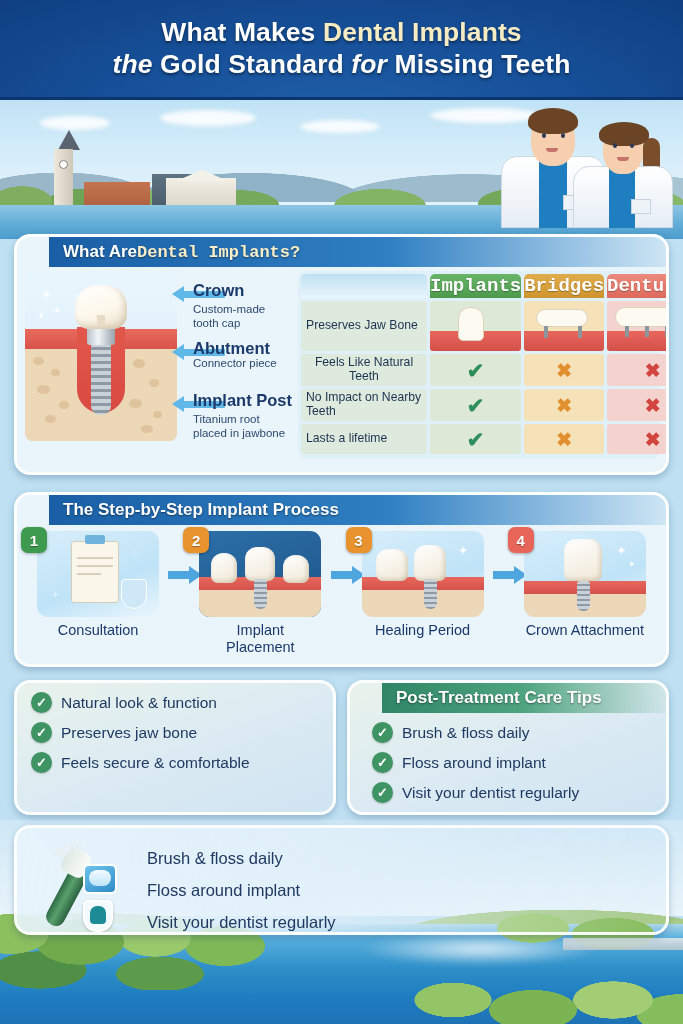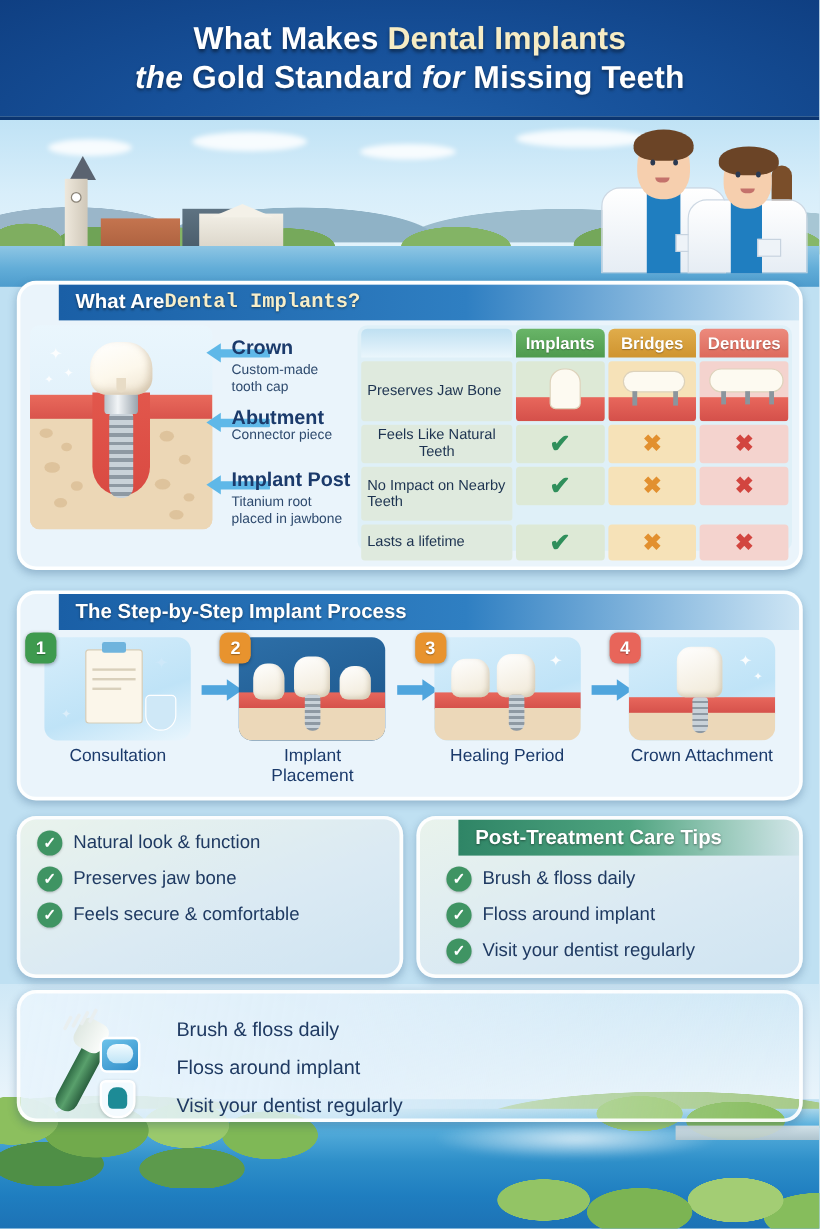--- a/index.html
+++ b/index.html
@@ -175,22 +175,22 @@
   .lbl-big { position:absolute; font-size:16.5px; font-weight:bold; color:#1b3a6b; }
   .lbl-sm  { position:absolute; font-size:11.5px; color:#2e4a6e; line-height:1.18; }
 
   
   .cmp { position:absolute; right:6px; top:4px; width:362px; height:188px;
     background:#dff0f8; border-radius:8px; padding:3px; }
   .cmp-grid { display:grid; grid-template-columns: 126px 1fr 1fr 1fr;
     grid-auto-rows:auto; gap:3px; }
   .cmp-blank { background:linear-gradient(#bfe0f2,#eaf6fc); border-radius:5px 5px 0 0; }
   .cmp-h { height:24px; display:flex; align-items:center; justify-content:center;
-    font-size:14px; font-weight:bold; color:#fff; border-radius:5px 5px 0 0;
-    text-shadow:0 1px 1px rgba(0,0,0,.3); }
+    font-size:19px; font-weight:bold; color:#fff; border-radius:5px 5px 0 0;
+    text-shadow:0 1px 1px rgba(0,0,0,.3);font-family:Liberation Mono, monospace; }
   .cmp-h.c0 { background:linear-gradient(#69b568,#4e9a4d); }
   .cmp-h.c1 { background:linear-gradient(#e0ac4b,#cf942f); }
   .cmp-h.c2 { background:linear-gradient(#ec8a7d,#dd6a5c); }
   .cmp-lbl { display:flex; align-items:center; padding:3px 5px; font-size:12.2px;
     color:#1d3350; background:#dfeade; border-radius:3px; line-height:1.12; }
   .cmp-cell { display:flex; align-items:center; justify-content:center; border-radius:3px; }
   .cmp-cell.g { background:#dde9d6; }
   .cmp-cell.y { background:#f6e2b8; }
   .cmp-cell.r { background:#f4d3ce; }
   .tick { color:#2f8f5b; font-size:21px; font-weight:bold; line-height:1; }
@@ -419,21 +419,21 @@
           <div class="cmp-cell g" style="height:32px;">
               <span class="tick">✔</span>
             </div>
           <div class="cmp-cell y" style="height:32px;">
               <span class="cross-o">✖</span>
             </div>
           <div class="cmp-cell r" style="height:32px;">
               <span class="cross-r">✖</span>
             </div>
 
-          <div class="cmp-lbl" style="height:45px;">No Impact on Nearby Teeth</div>
+          <div class="cmp-lbl" style="height:32px;">No Impact on Nearby Teeth</div>
           <div class="cmp-cell g" style="height:32px;">
               <span class="tick">✔</span>
             </div>
           <div class="cmp-cell y" style="height:32px;">
               <span class="cross-o">✖</span>
             </div>
           <div class="cmp-cell r" style="height:32px;">
               <span class="cross-r">✖</span>
             </div>
 

